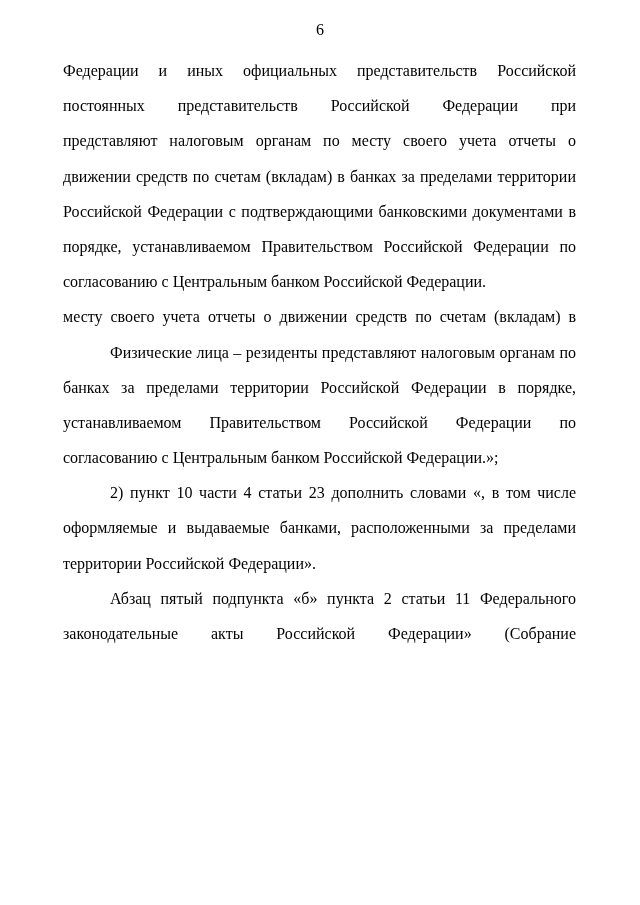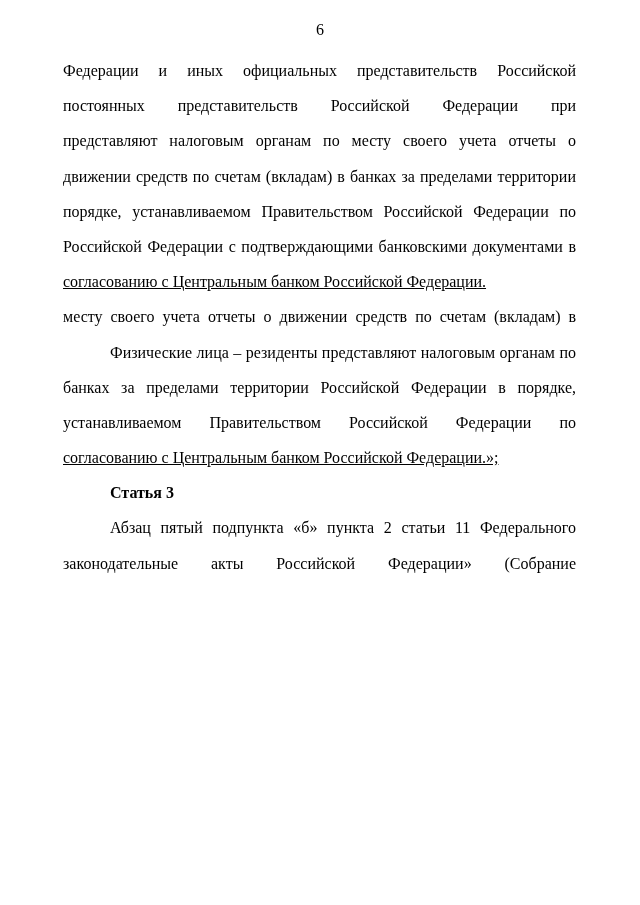--- a/index.html
+++ b/index.html
@@ -28,55 +28,57 @@
     width: 513px;
   }
   .ln {
     font-size: 16px;
     line-height: 35.2px;
     text-align: justify;
     text-align-last: justify;
     overflow: hidden;
     height: 35.2px;
   }
-  .ln.last { text-align-last: left; text-decoration: underline; }
+  .ln.last { text-align-last: left; }
   .ln.indent { text-indent: 47px; }
   .ln.heading { font-weight: bold; text-align-last: left; }
 </style>
 </head>
 <body>
 
 <div class="page">
 
   <div class="page-number">6</div>
 
   <div class="content">
 
     <div>
       <div class="ln">Федерации и иных официальных представительств Российской Федерации,</div>
       <div class="ln">постоянных представительств Российской Федерации при</div>
       <div class="ln">представляют налоговым органам по месту своего учета отчеты о</div>
       <div class="ln">движении средств по счетам (вкладам) в банках за пределами территории</div>
+      <div class="ln">Российской Федерации с подтверждающими банковскими документами в</div>
       <div class="ln">порядке, устанавливаемом Правительством Российской Федерации по</div>
-      <div class="ln">Российской Федерации с подтверждающими банковскими документами в</div>
       <div class="ln last">согласованию с Центральным банком Российской Федерации.</div>
     </div>
 
     <div>
       <div class="ln">месту своего учета отчеты о движении средств по счетам (вкладам) в</div>
       <div class="ln indent">Физические лица – резиденты представляют налоговым органам по</div>
       <div class="ln">банках за пределами территории Российской Федерации в порядке,</div>
       <div class="ln">устанавливаемом Правительством Российской Федерации по</div>
       <div class="ln last">согласованию с Центральным банком Российской Федерации.»;</div>
     </div>
 
+    <div>
+      <div class="ln indent">2) пункт 10 части 4 статьи 23 дополнить словами «, в том числе</div>
+      <div class="ln">оформляемые и выдаваемые банками, расположенными за пределами</div>
+      <div class="ln last">территории Российской Федерации».</div>
+    </div>
 
-    <div>
-      <div class="ln heading indent">Статья 3</div>
-    </div>
 
     <div>
       <div class="ln indent">Абзац пятый подпункта «б» пункта 2 статьи 11 Федерального закона</div>
       <div class="ln">законодательные акты Российской Федерации» (Собрание</div>
     </div>
 
   </div>
 </div>
 
 </body></html>

